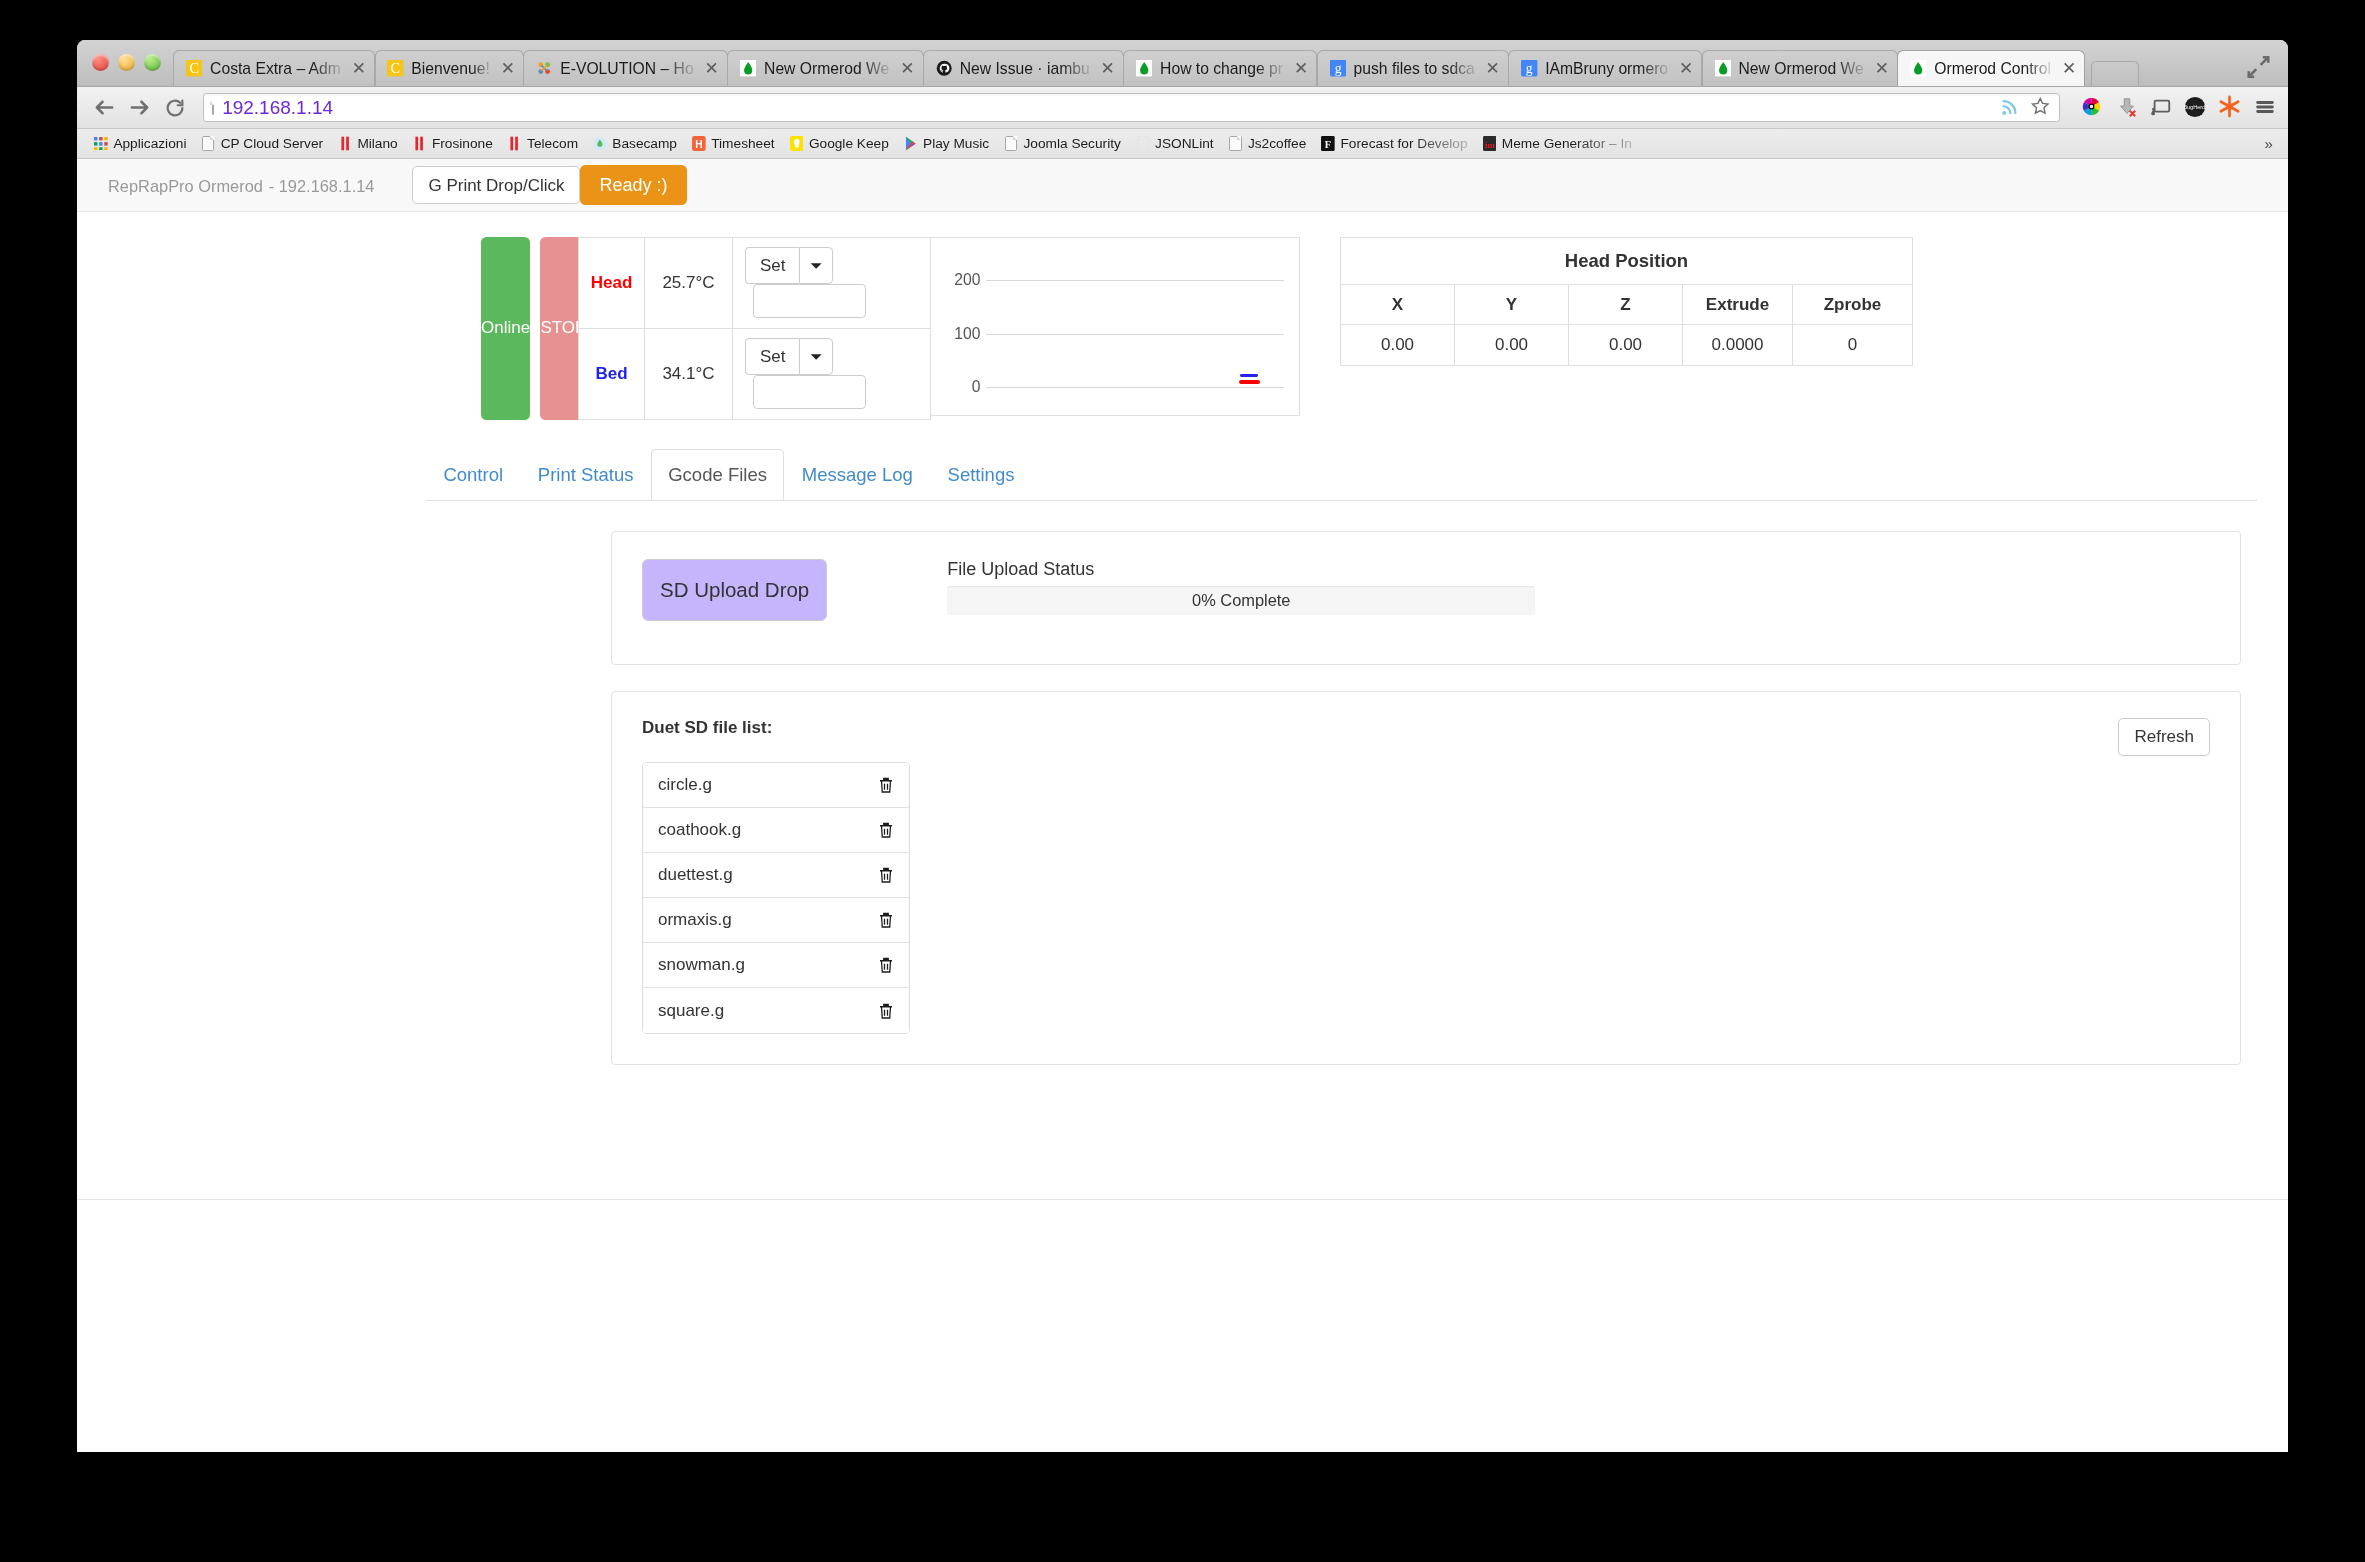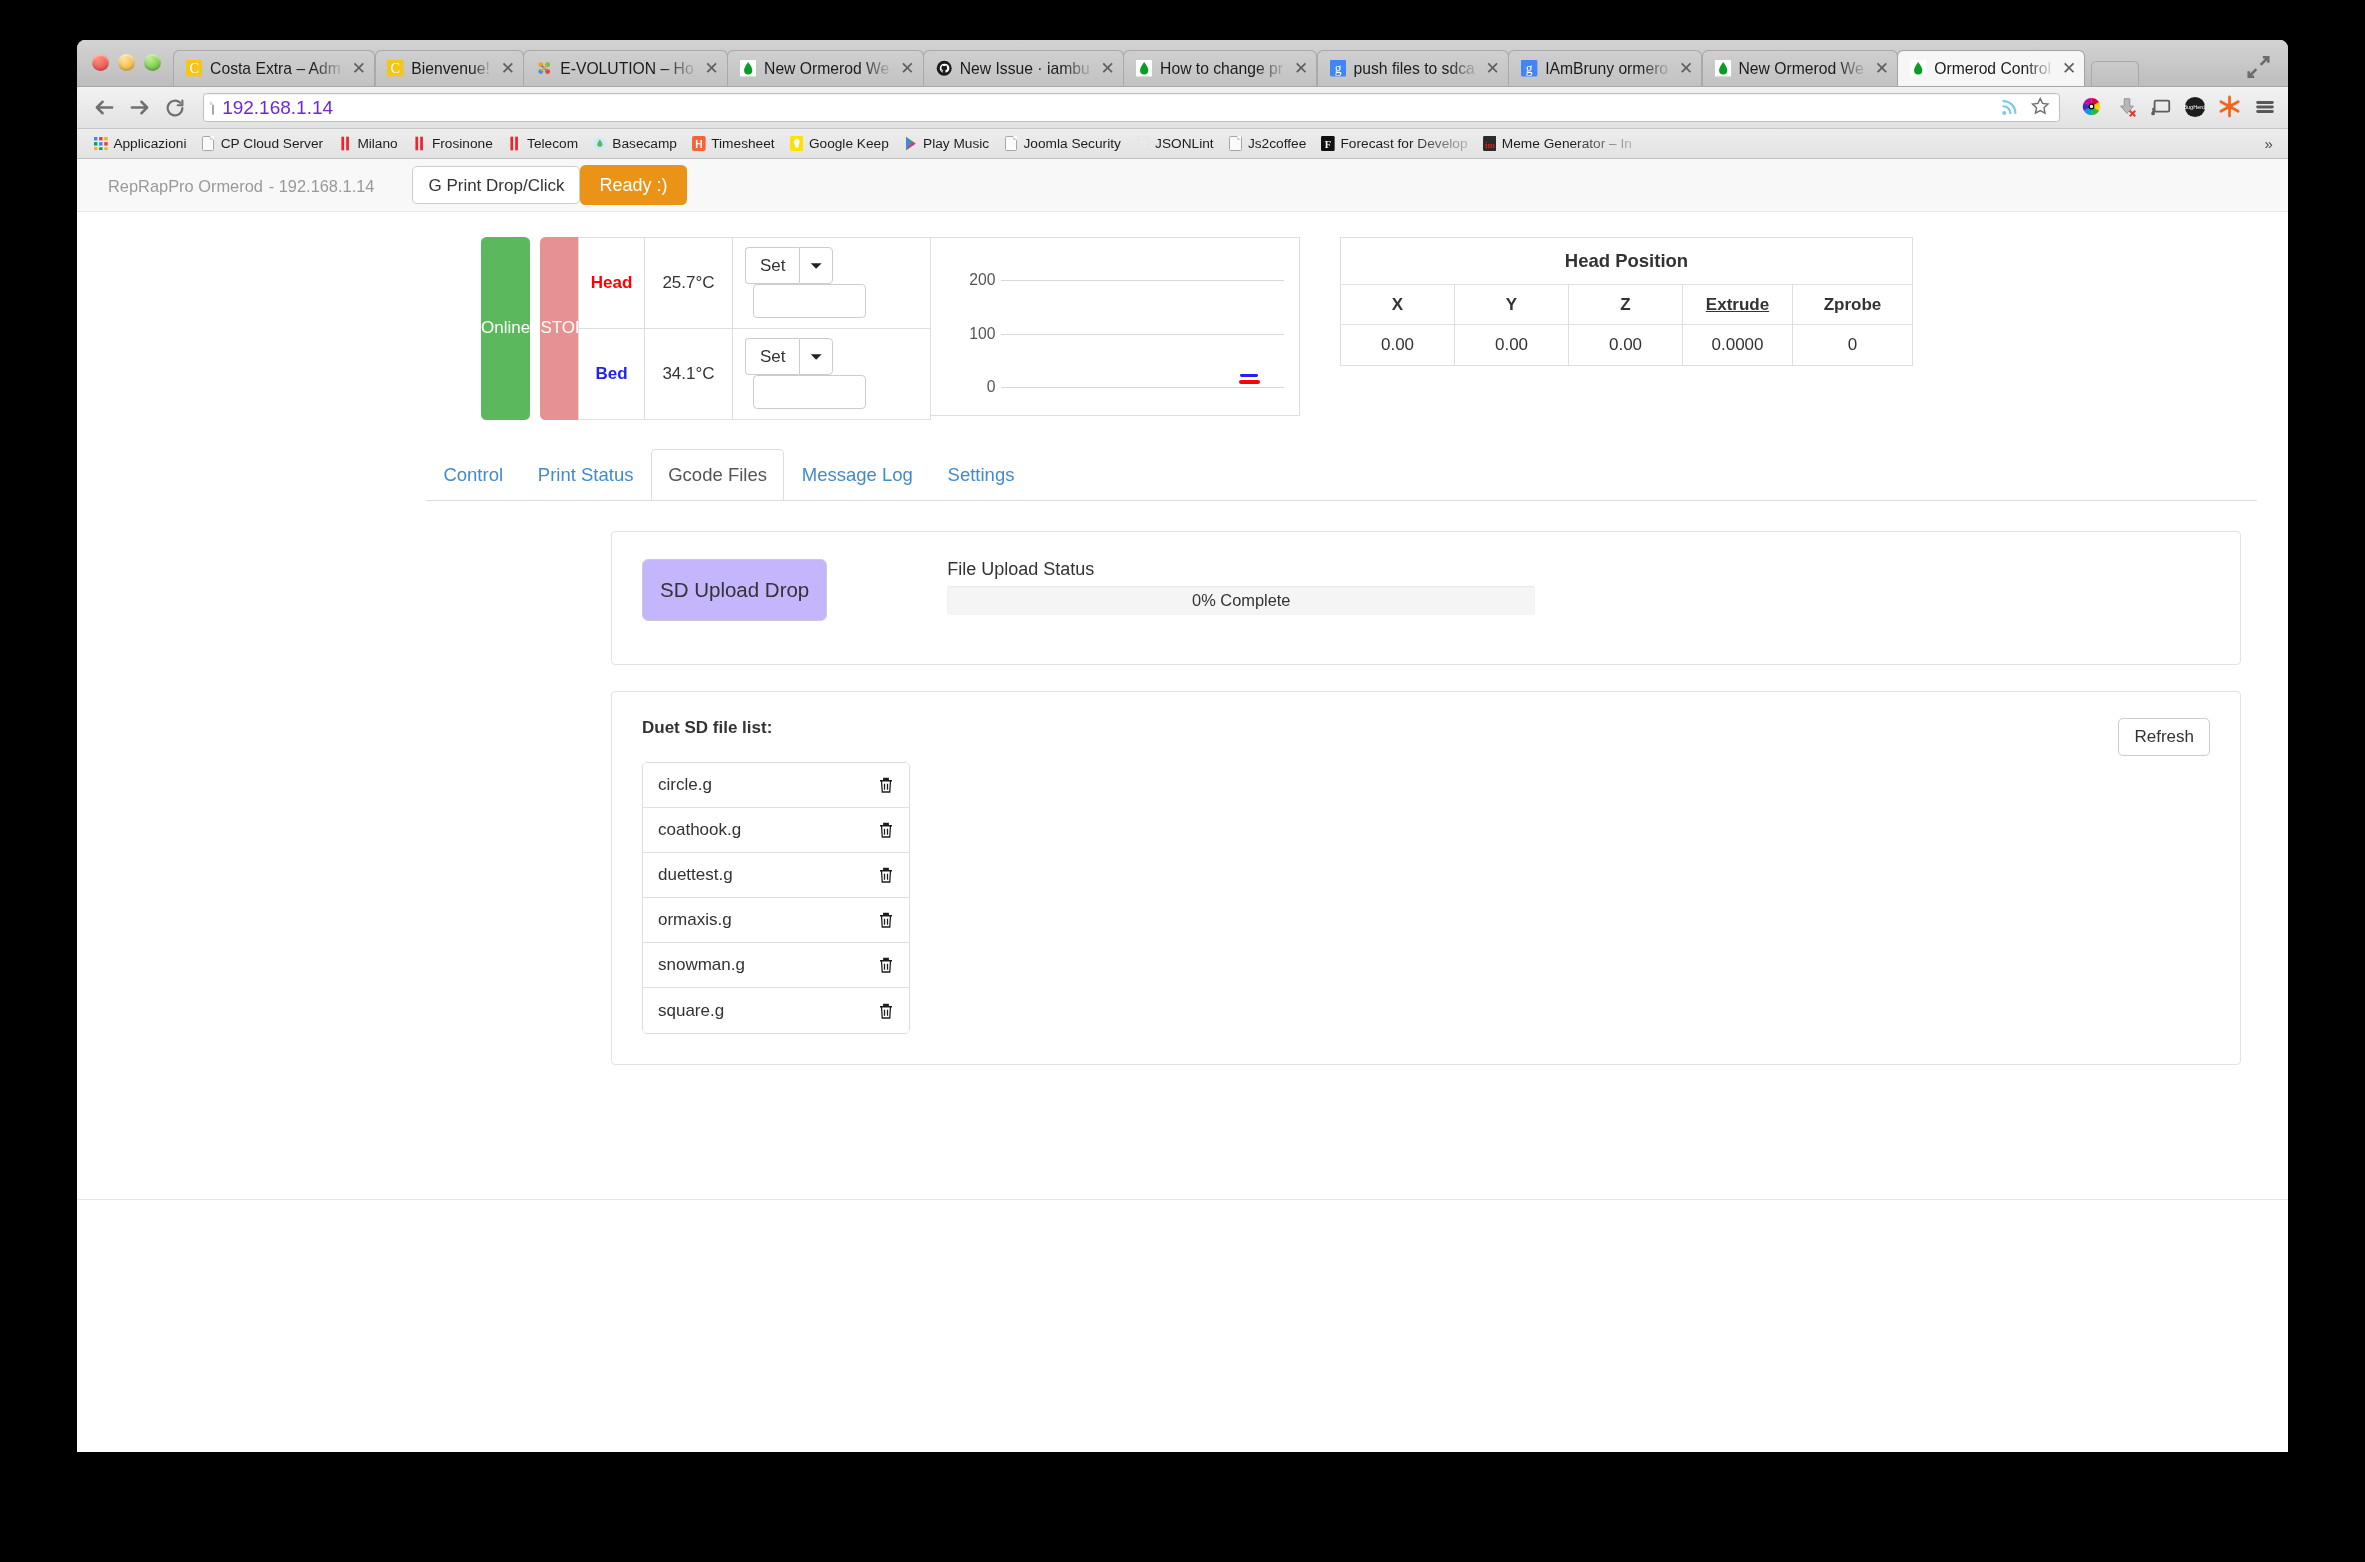--- a/index.html
+++ b/index.html
@@ -84,21 +84,21 @@
   .sidebtns { display:flex; flex-direction:row; gap:10.3px; width:86px; margin-left:373px; }
   .sbtn { border:none; border-radius:5.5px; color:#fff; font-size:17px; padding:9.6px 0; text-align:center; }
   .sb-online{background:#5cb85c;} .sb-stop{background:#e79292;} .sb-pause{background:#8fd7ec;}
 
   table.grid { border-collapse:collapse; background:#fff; }
   table.grid th, table.grid td { border:0.7px solid #dedede; text-align:center; font-size:17px; color:#333; padding:9.6px 6.8px; }
   table.grid th.cap { font-weight:bold; font-size:18.5px; padding:12.3px 6.8px; }
 
   .heaterwrap { margin-left:11px; }
   .tempchart { width:369px; height:179px; border:0.7px solid #dedede; border-left:none; position:relative; background:#fff; }
-  .gl { position:absolute; left:70px; right:15px; height:1.4px; background:#d8d8d8; }
+  .gl { position:absolute; left:55px; right:15px; height:1.4px; background:#d8d8d8; }
   .gtick { position:absolute; right:calc(100% + 5.5px); transform:translateY(-52%); font-size:15.7px; color:#555; }
   .trace { position:absolute; border-radius:1.4px; }
 
   .headpos { margin-left:40px; }
   .setbtn { display:inline-flex; }
   .setbtn .s1{background:#fff;border:0.7px solid #ccc;border-right:none;border-radius:4.1px 0 0 4.1px;padding:7.5px 13.7px;font-size:17px;color:#333;}
   .setbtn .s2{background:#fff;border:0.7px solid #ccc;border-radius:0 4.1px 4.1px 0;padding:7.5px 9.6px;display:flex;align-items:center;}
   .tempinput{width:113px;height:34px;background:#fff;border:0.7px solid #ccc;border-radius:4.1px;margin-left:8.2px;vertical-align:middle;}
 
   
@@ -564,21 +564,21 @@
       <div class="headpos">
         <table class="grid">
           <tbody>
               <tr>
                 <th class="cap" colspan="5">Head Position</th>
               </tr>
           <tr>
             <th style="width:114px;">X</th>
             <th style="width:114px;">Y</th>
             <th style="width:114px;">Z</th>
-            <th style="width:110px;text-decoration:underline;">Extrude</th>
+            <th style="width:110px;">Extrude</th>
             <th style="width:120px;">Zprobe</th>
           </tr>
           <tr>
             <td>0.00</td>
             <td>0.00</td>
             <td>0.00</td>
             <td>0.0000</td>
             <td>0</td>
           </tr>
         </tbody>

